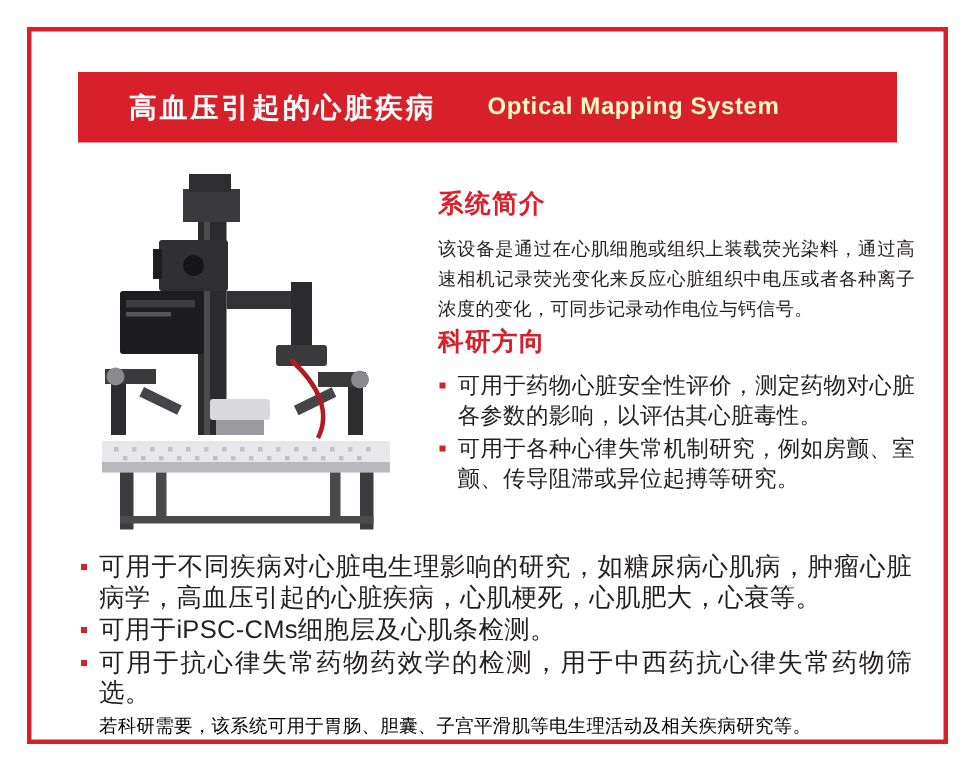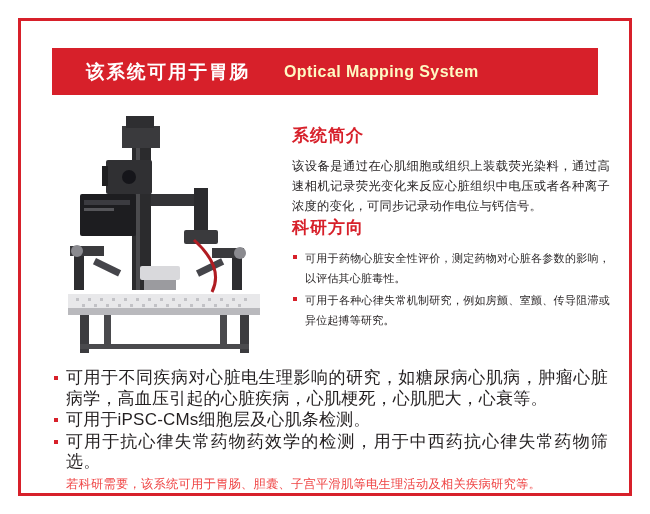--- a/index.html
+++ b/index.html
@@ -111,21 +111,21 @@
   }
   .bullet-list {
     list-style: none;
     margin: 0;
     padding: 0;
   }
   .bullet-list li {
     position: relative;
     padding-left: 13px;
     color: #231f20;
-    font-size: 11px;
+    font-size: 15px;
     line-height: 20px;
     margin-bottom: 2px;
     text-align: justify;
     letter-spacing: 0.2px;
   }
   .bullet-list li .dot {
     position: absolute;
     left: 1px;
     top: 7px;
     width: 4px;
@@ -144,40 +144,40 @@
     font-size: 17px;
     line-height: 20.5px;
     padding-left: 14px;
     margin-bottom: 1px;
   }
   .bottom-block .bullet-list li .dot {
     left: 2px;
     top: 8px;
   }
   .plain-line {
-    color: #ef4444;
+    color: #000000;
     font-size: 12.3px;
     line-height: 20.5px;
     padding-left: 14px;
     margin: 0;
     letter-spacing: 0.2px;
   }
 </style>
 </head>
 <body>
 
 <div class="page">
 
   <div class="frame-top"></div>
   <div class="frame-bottom"></div>
   <div class="frame-left"></div>
   <div class="frame-right"></div>
 
   <div class="header">
-    <span class="header-cn">该系统可用于胃肠</span>
+    <span class="header-cn">高血压引起的心脏疾病</span>
     <span class="header-en">Optical Mapping System</span>
   </div>
 
   <div class="photo">
     <svg width="240" height="248" viewBox="0 0 240 248" xmlns="http://www.w3.org/2000/svg">
       <rect x="0" y="0" width="240" height="248" fill="#ffffff"></rect>
 
       <rect x="88" y="12" width="19" height="170" fill="#2b2b2d"></rect>
       <rect x="92" y="12" width="4" height="170" fill="#4b4b4e"></rect>
 

